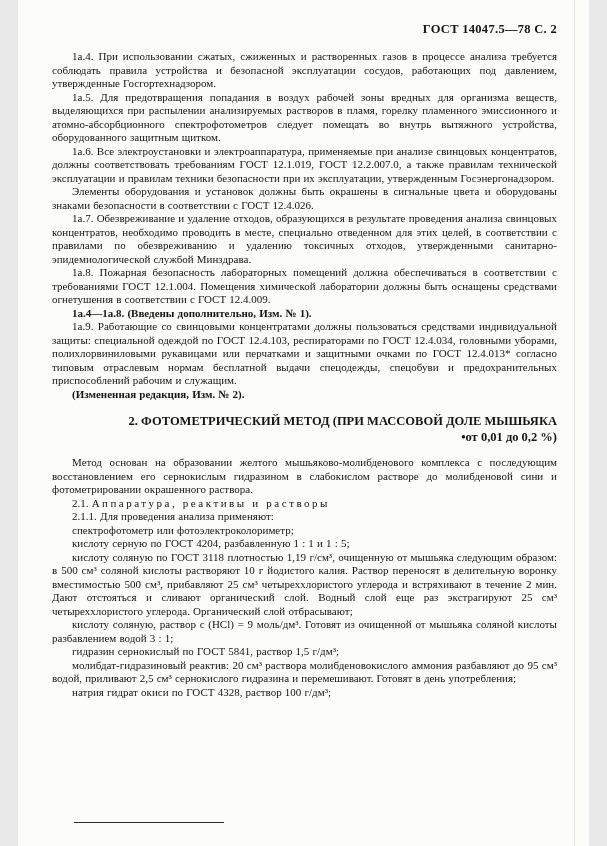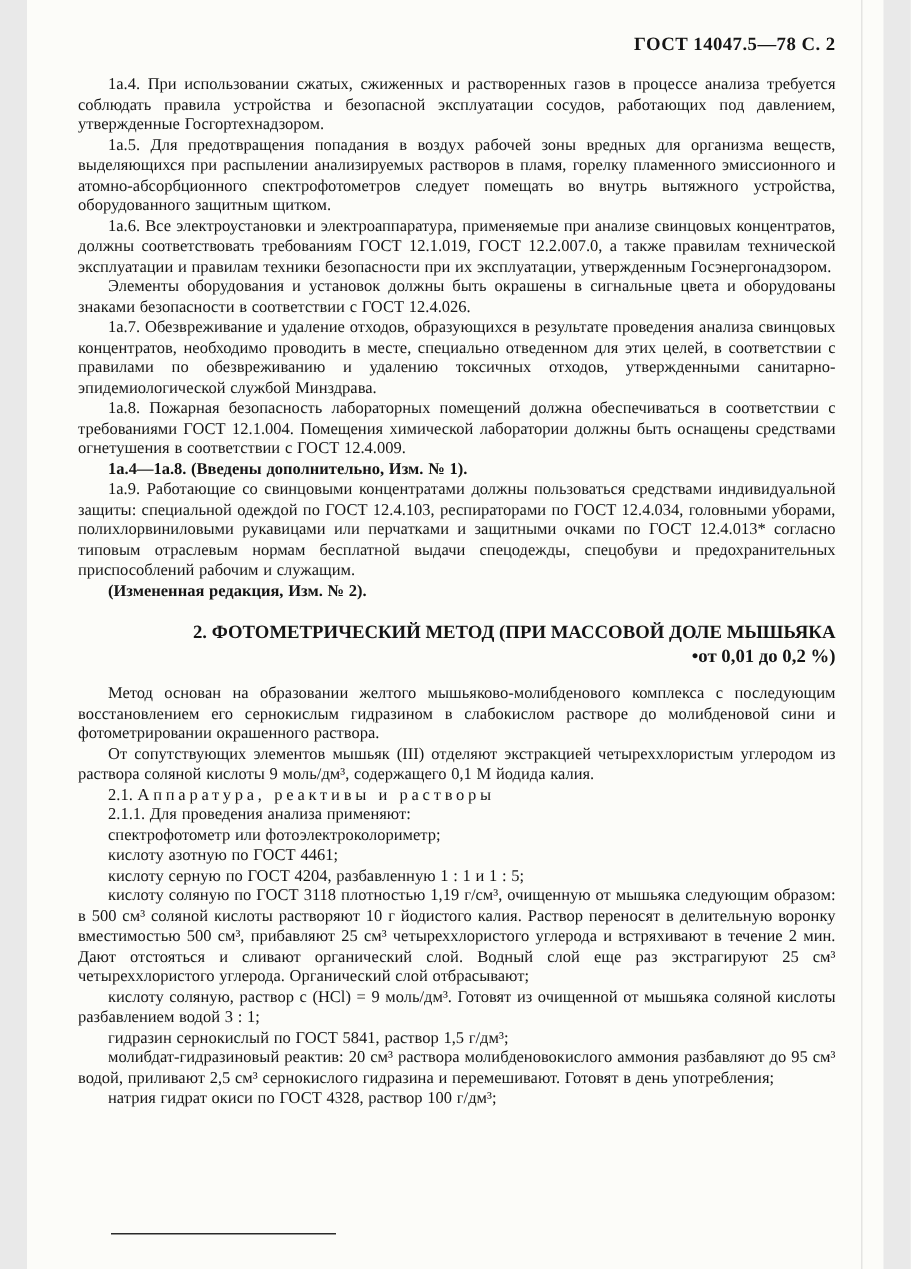--- a/index.html
+++ b/index.html
@@ -89,25 +89,23 @@
       <p class="para bold"><span>(Измененная редакция, Изм. № 2).</span></p>
     </div>
 
   <div class="section-heading">
     <div>2. ФОТОМЕТРИЧЕСКИЙ МЕТОД (ПРИ МАССОВОЙ ДОЛЕ МЫШЬЯКА</div>
     <div>•от 0,01 до 0,2 %)</div>
   </div>
 
   <div id="sec2-paras">
       <p class="para"><span>Метод основан на образовании желтого мышьяково-молибденового комплекса с последующим восстановлением его сернокислым гидразином в слабокислом растворе до молибденовой сини и фотометрировании окрашенного раствора.</span></p>
-      <p class="para"><span>От сопутствующих элементов мышьяк (III) отделяют экстракцией четыреххлористым углеродом из раствора соляной кислоты 9 моль/дм³, содержащего 0,1 М йодида калия.</span></p>
       <p class="para"><span>2.1. </span><span class="spaced">Аппаратура, реактивы и растворы</span></p>
       <p class="para"><span>2.1.1. Для проведения анализа применяют:</span></p>
       <p class="para"><span>спектрофотометр или фотоэлектроколориметр;</span></p>
-      <p class="para"><span>кислоту азотную по ГОСТ 4461;</span></p>
       <p class="para"><span>кислоту серную по ГОСТ 4204, разбавленную 1 : 1 и 1 : 5;</span></p>
       <p class="para"><span>кислоту соляную по ГОСТ 3118 плотностью 1,19 г/см³, очищенную от мышьяка следующим образом: в 500 см³ соляной кислоты растворяют 10 г йодистого калия. Раствор переносят в делительную воронку вместимостью 500 см³, прибавляют 25 см³ четыреххлористого углерода и встряхивают в течение 2 мин. Дают отстояться и сливают органический слой. Водный слой еще раз экстрагируют 25 см³ четыреххлористого углерода. Органический слой отбрасывают;</span></p>
       <p class="para"><span>кислоту соляную, раствор с (HCl) = 9 моль/дм³. Готовят из очищенной от мышьяка соляной кислоты разбавлением водой 3 : 1;</span></p>
       <p class="para"><span>гидразин сернокислый по ГОСТ 5841, раствор 1,5 г/дм³;</span></p>
       <p class="para"><span>молибдат-гидразиновый реактив: 20 см³ раствора молибденовокислого аммония разбавляют до 95 см³ водой, приливают 2,5 см³ сернокислого гидразина и перемешивают. Готовят в день употребления;</span></p>
       <p class="para"><span>натрия гидрат окиси по ГОСТ 4328, раствор 100 г/дм³;</span></p>
     </div>
 
   <div class="footnote">
     <div class="footnote-rule"></div>

